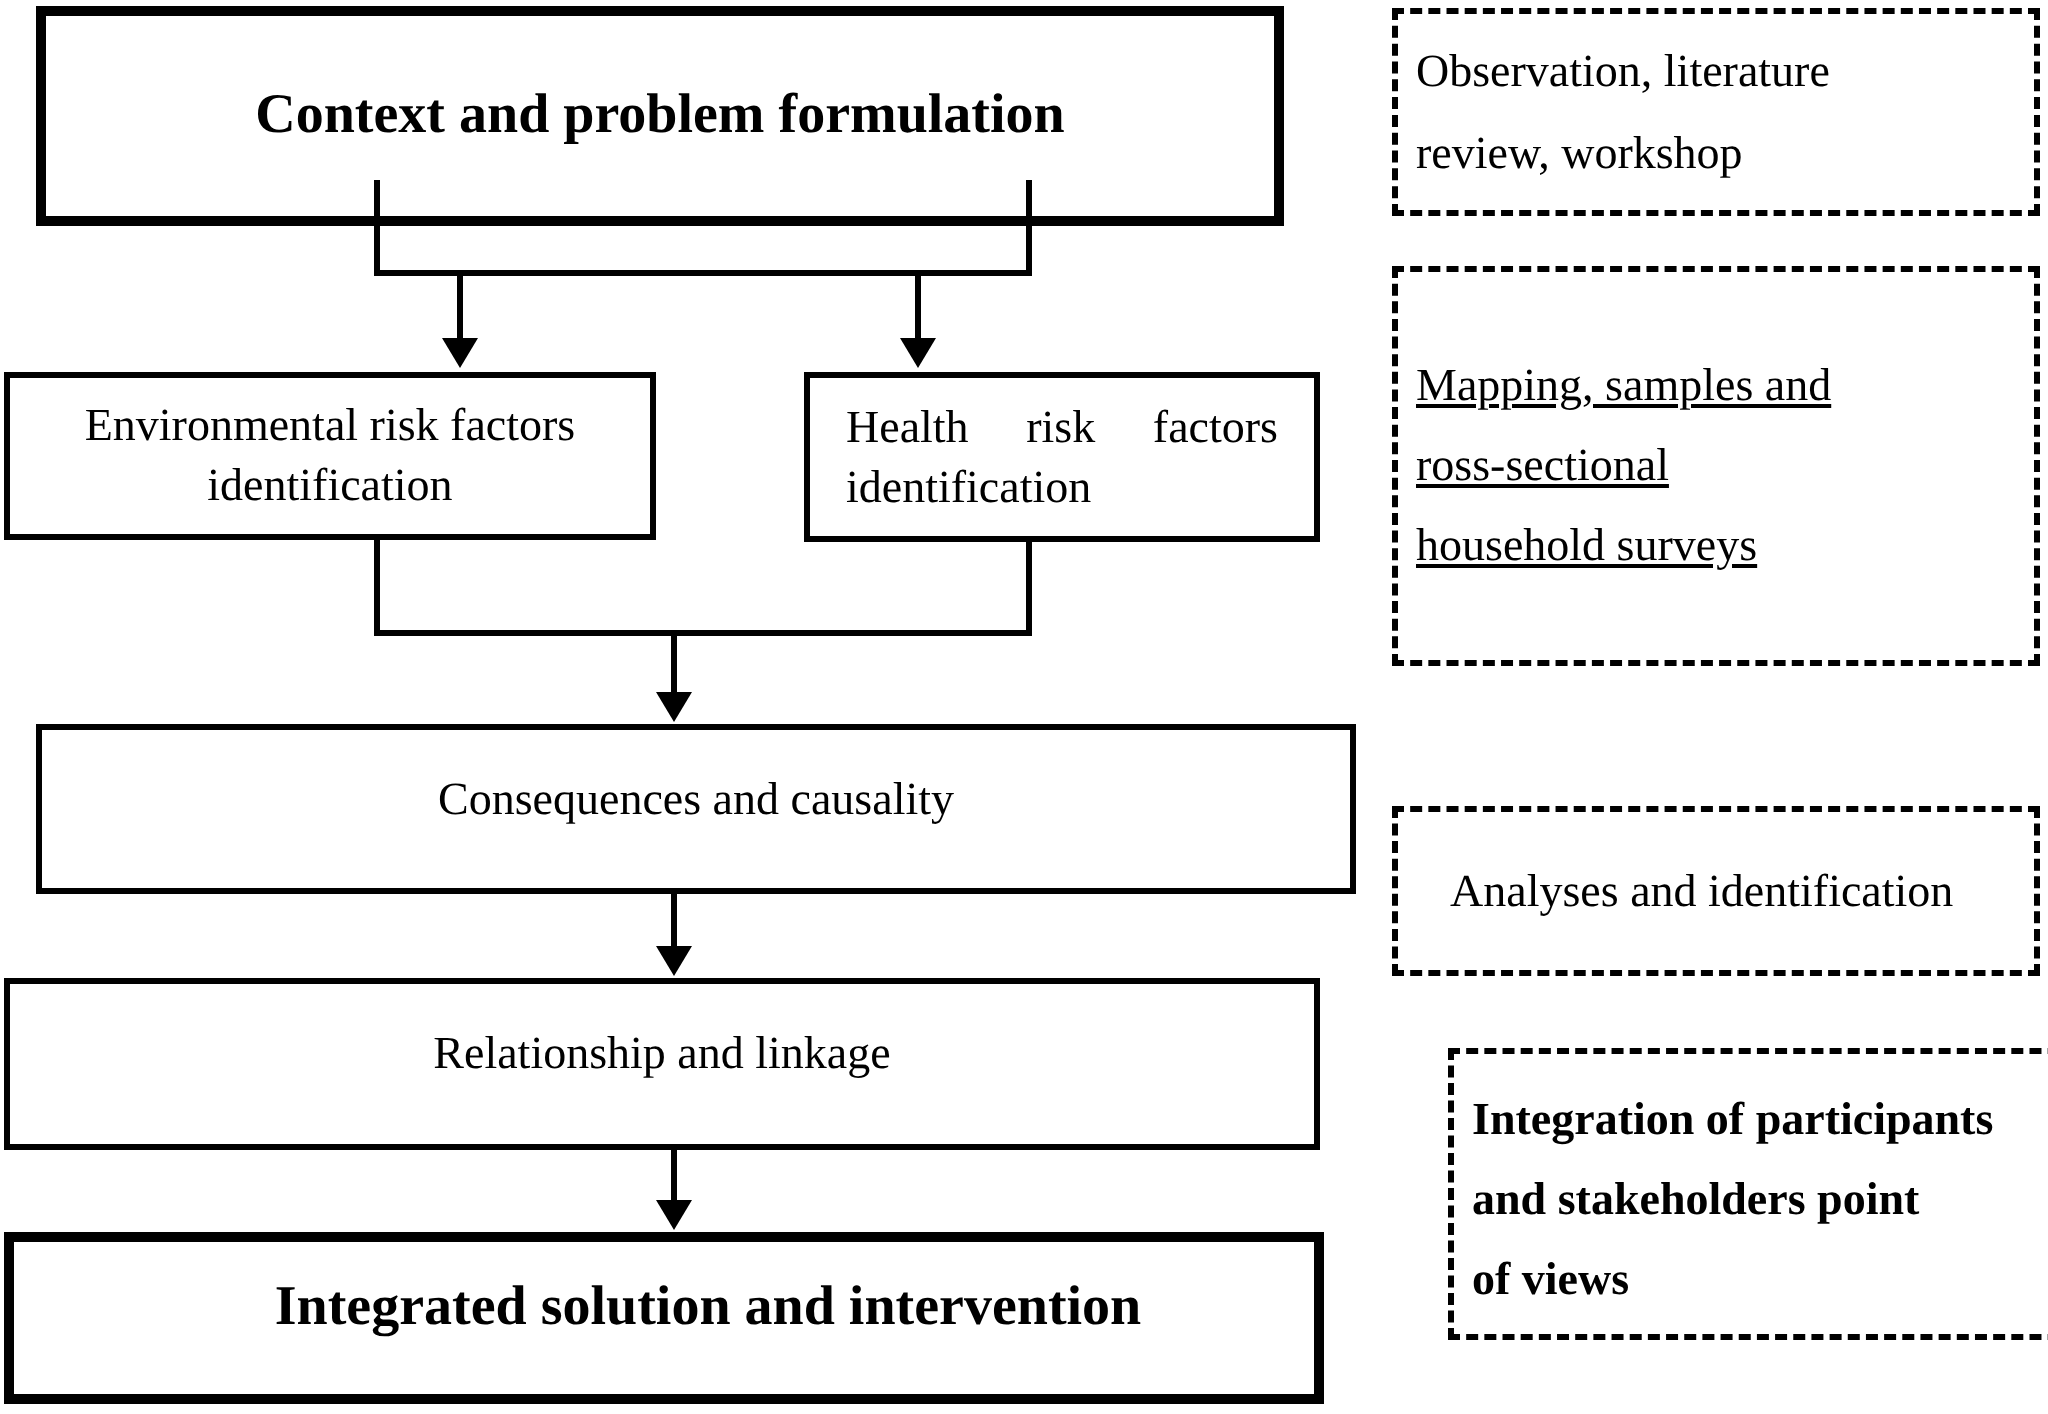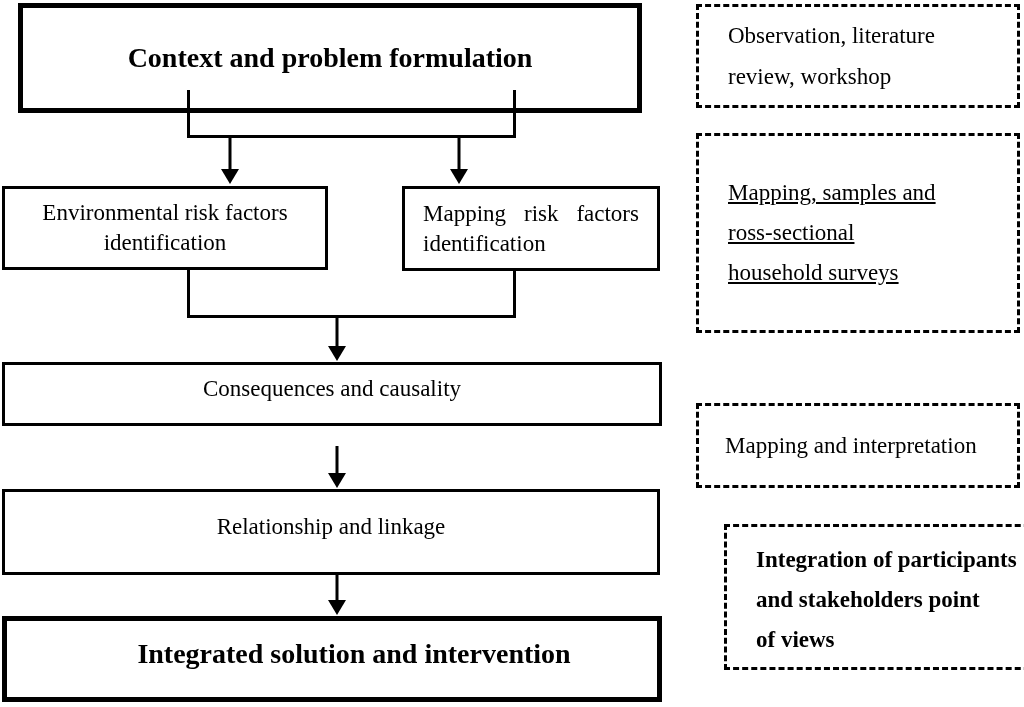--- a/index.html
+++ b/index.html
@@ -48,21 +48,21 @@
   .note {
     position: absolute;
     box-sizing: border-box;
     background: #ffffff;
     border: 3px dashed #000000;
     display: flex;
     flex-direction: column;
     justify-content: center;
     font-size: 23px;
     line-height: 40px;
-    padding-left: 29px;
+    padding-left: 9px;
     padding-right: 4px;
   }
   .vline, .hline {
     position: absolute;
     background: #000000;
   }
   .vline { width: 3px; }
   .hline { height: 3px; }
   .arrow {
     position: absolute;
@@ -98,28 +98,28 @@
     <span>Context and problem formulation</span>
   </div>
 
   <div class="box" style="left:2px; top:186px; width:326px; height:84px;">
     <span>Environmental risk factors</span>
     <span>identification</span>
   </div>
 
   <div class="box justified" style="left:402px; top:186px; width:258px; height:85px;">
     <span class="justify-row">
-      <span>Mapping</span>
+      <span>Health</span>
       <span>risk</span>
       <span>factors</span>
     </span>
     <span>identification</span>
   </div>
 
-  <div class="box biased-up" style="left:2px; top:362px; width:660px; height:64px;">
+  <div class="box biased-up" style="left:18px; top:362px; width:660px; height:85px;">
     <span>Consequences and causality</span>
   </div>
 
   <div class="box biased-up" style="left:2px; top:489px; width:658px; height:86px;">
     <span>Relationship and linkage</span>
   </div>
 
   <div class="box thick biased-up" style="left:2px; top:616px; width:660px; height:86px;padding-left:44px;">
     <span>Integrated solution and intervention</span>
   </div>
@@ -161,21 +161,21 @@
     <div>review, workshop</div>
   </div>
 
   <div class="note" style="left:696px; top:133px; width:324px; height:200px;text-decoration:underline;">
     <div>Mapping, samples and</div>
     <div>ross-sectional</div>
     <div>household surveys</div>
   </div>
 
   <div class="note" style="left:696px; top:403px; width:324px; height:85px; padding-left:26px;">
-    <div>Mapping and interpretation</div>
+    <div>Analyses and identification</div>
   </div>
 
   <div class="note" style="left:724px; top:524px; width:324px; height:146px; padding-top:6px;font-weight:bold;">
     <div>Integration of participants</div>
     <div>and stakeholders point</div>
     <div>of views</div>
   </div>
 
 </div>
 

